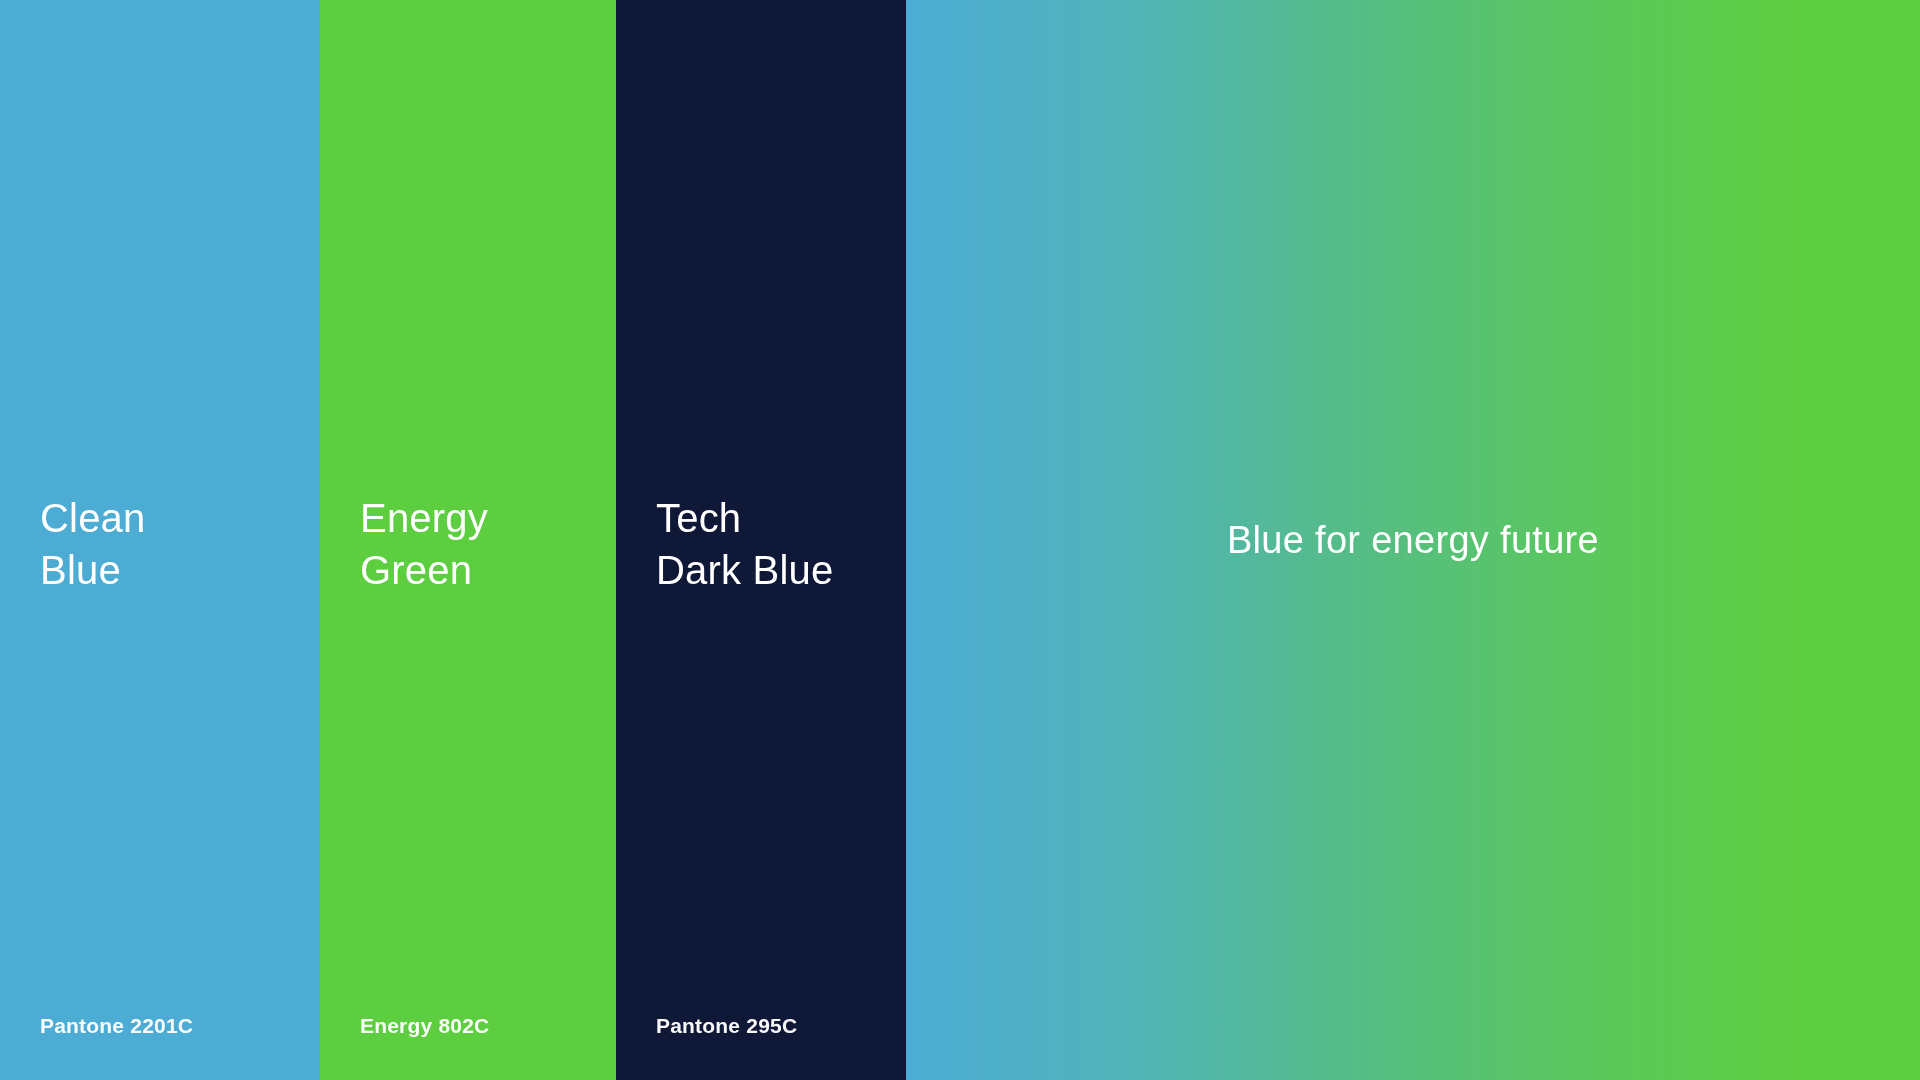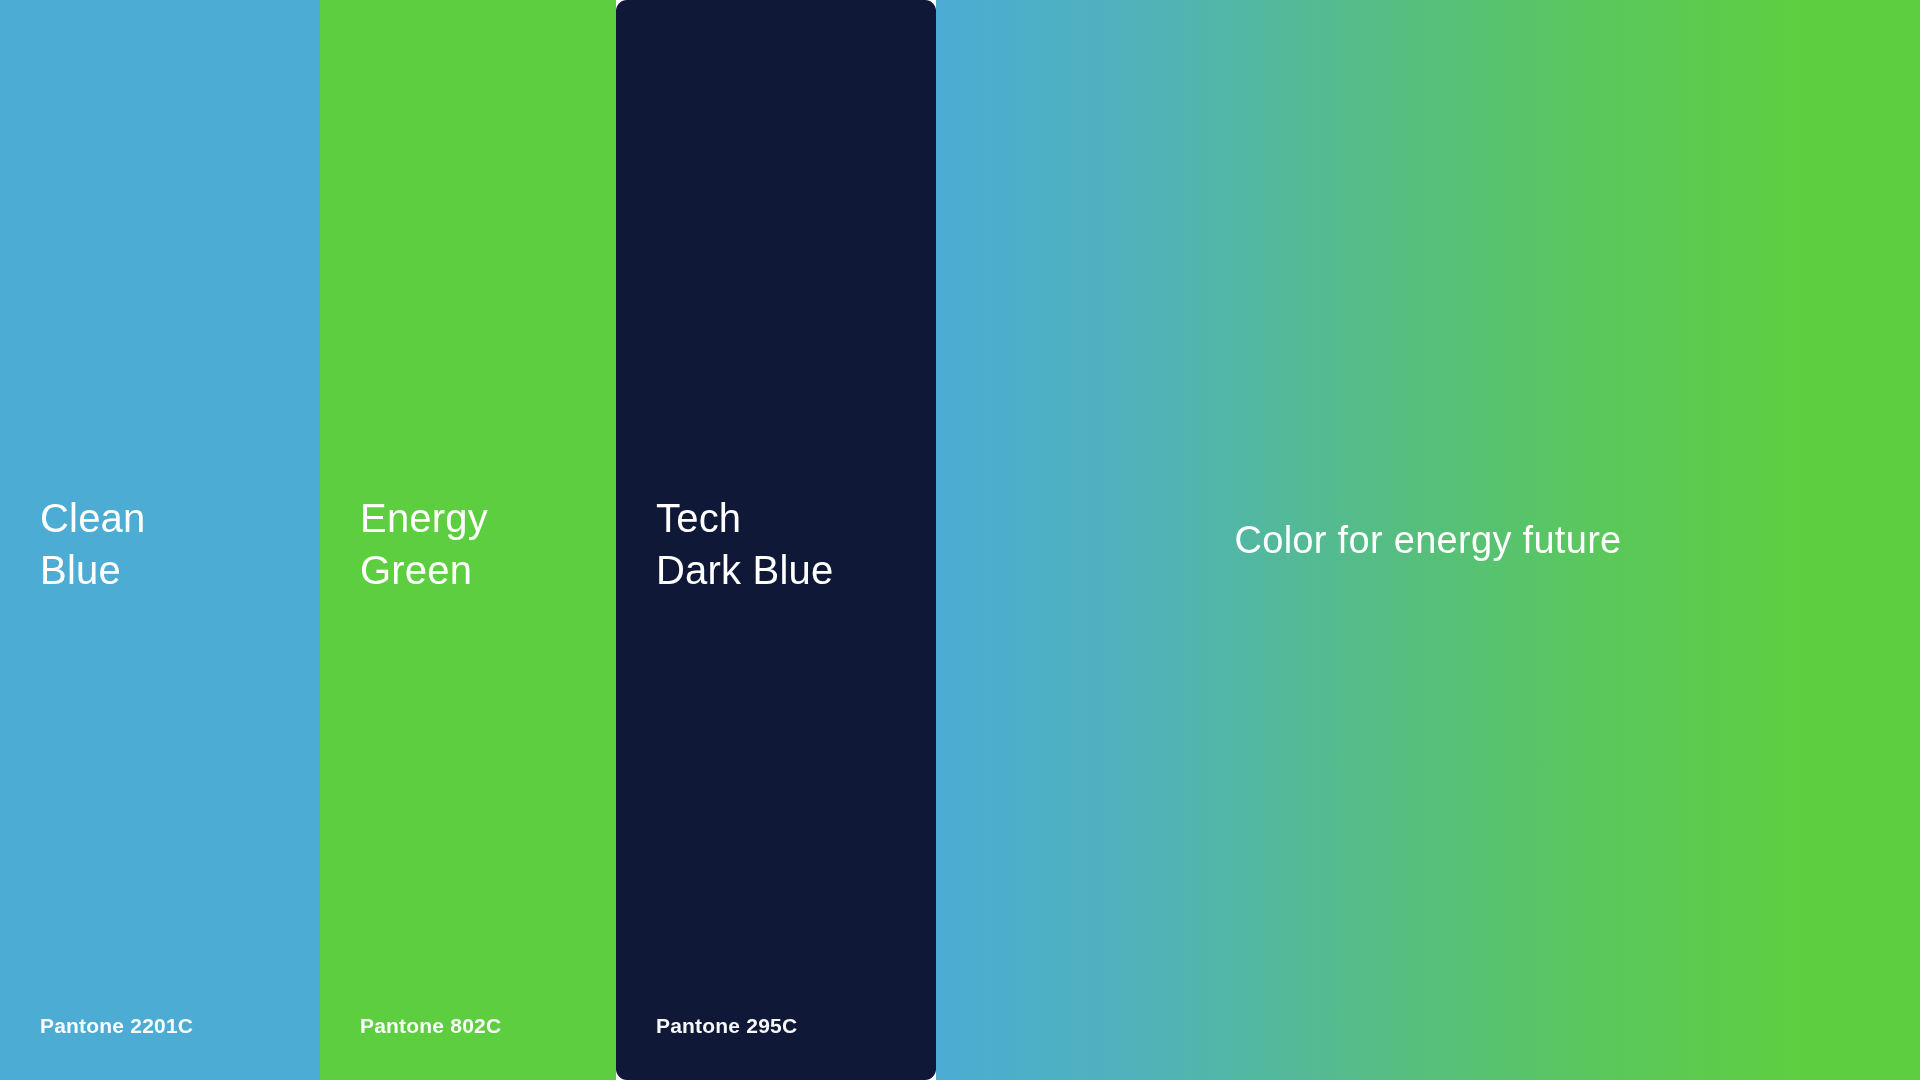--- a/index.html
+++ b/index.html
@@ -25,21 +25,21 @@
   .swatch {
     position: relative;
     height: 100%;
     box-sizing: border-box;
     padding-left: 40px;
     flex: 0 0 auto;
   }
 
   .swatch-clean-blue  { width: 320px; background: #4cacd4; }
   .swatch-energy-green{ width: 296px; background: #5ece41; }
-  .swatch-tech-dark   { width: 320px; background: #101838; border-radius: 11px; }
+  .swatch-tech-dark   { width: 290px; background: #101838; }
 
   .swatch-gradient {
     width: 960px;
     flex: 1 1 auto;
     background: linear-gradient(90deg, #4cacd4 0%, #50b3b8 22%, #55bd84 45%, #5ac85b 68%, #5ece41 88%, #5ece41 100%);
     padding-left: 0;
   }
 
   .swatch-name {
     position: absolute;
@@ -85,26 +85,26 @@
 
   <div class="swatch swatch-clean-blue">
     <div class="swatch-name">Clean
 Blue</div>
     <div class="swatch-pantone">Pantone 2201C</div>
   </div>
 
   <div class="swatch swatch-energy-green">
     <div class="swatch-name">Energy
 Green</div>
-    <div class="swatch-pantone">Pantone 802C</div>
+    <div class="swatch-pantone">Energy 802C</div>
   </div>
 
   <div class="swatch swatch-tech-dark">
     <div class="swatch-name">Tech
 Dark Blue</div>
     <div class="swatch-pantone">Pantone 295C</div>
   </div>
 
   <div class="swatch swatch-gradient">
-    <div class="gradient-tagline">Color for energy future</div>
+    <div class="gradient-tagline">Blue for energy future</div>
   </div>
 
 </div>
 
 </body></html>

